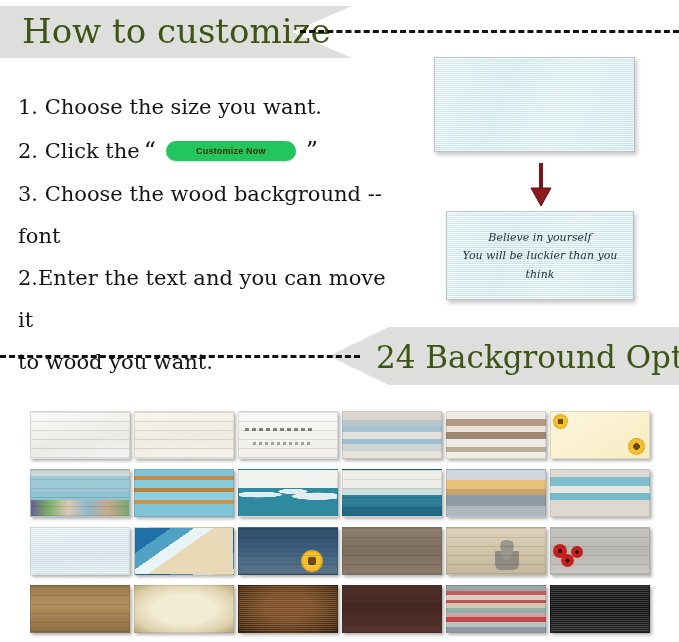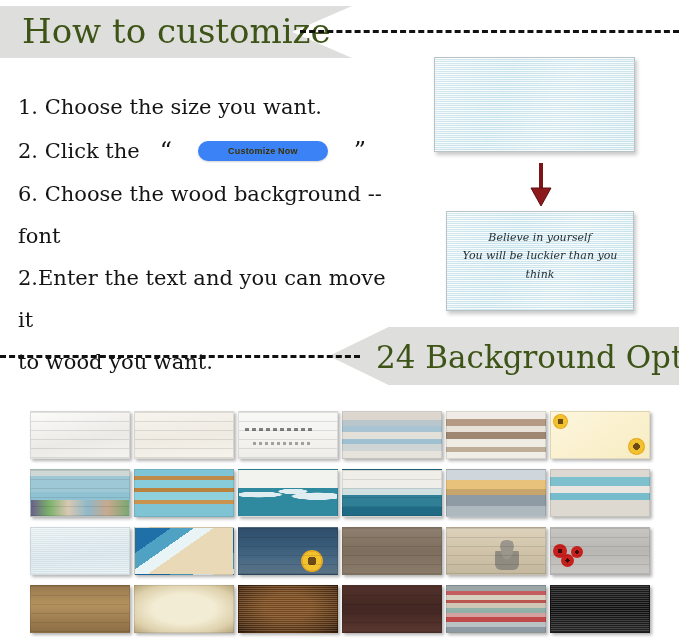--- a/index.html
+++ b/index.html
@@ -39,26 +39,26 @@
   .steps {
     position: absolute; left: 18px; top: 85px;
     width: 380px;
     color: #141414;
     font-family: "DejaVu Serif", serif;
     font-size: 21px;
     line-height: 44px;
   }
   .step { white-space: nowrap; }
   .step.wrap { white-space: normal; line-height: 42px; }
-  .step-inline { display: flex; align-items: center; gap: 20px; }
+  .step-inline { display: flex; align-items: center; gap: 4px; }
   .quote { font-size: 24px; }
 
   .cta-pill {
     display: inline-block;
-    background: #3b82f6;
+    background: #22c55e;
     color: #3b3000;
     border-radius: 14px;
     padding: 4px 30px;
     font-family: "Liberation Sans", sans-serif;
     font-size: 9px;
     line-height: 12px;
     font-weight: bold;
     letter-spacing: .2px;
     margin: 0 6px;
     box-shadow: 0 1px 2px rgba(0,0,0,.18);
@@ -73,21 +73,21 @@
     overflow: hidden;
     background:
       repeating-linear-gradient(to bottom,
         rgba(255,255,255,.85) 0px, rgba(255,255,255,.85) 1px,
         rgba(196,224,232,.55) 1px, rgba(196,224,232,.55) 2px,
         rgba(255,255,255,.6) 2px, rgba(255,255,255,.6) 3px,
         rgba(176,213,224,.4) 3px, rgba(176,213,224,.4) 4px),
       linear-gradient(110deg,#e9f4f7 0%, #d2e9f0 35%, #e6f3f6 62%, #cfe6ee 100%);
   }
   #sign-blank { left: 434px; top: 57px; width: 201px; height: 95px; }
-  #sign-text  { left: 446px; top: 211px; width: 188px; height: 100px; }
+  #sign-text  { left: 446px; top: 211px; width: 188px; height: 89px; }
 
   .sign-quote {
     position: absolute; left: 0; right: 0; top: 18px;
     text-align: center;
     color: #1f2b33;
     font-family: "DejaVu Serif", serif;
     font-style: italic;
   }
   .sign-quote .l1 { font-size: 11px; line-height: 16px; }
   .sign-quote .l2 { font-size: 11px; line-height: 19px; }
@@ -250,21 +250,21 @@
     <div class="step">1. Choose the size you want.</div>
 
     <div class="step step-inline">
       <span>2. Click the</span>
       <span class="quote">“</span>
       <span class="cta-pill">Customize Now</span>
       <span class="quote">”</span>
     </div>
 
     <div class="step wrap">
-      <div>6. Choose the wood background -- font</div>
+      <div>3. Choose the wood background -- font</div>
     </div>
 
     <div class="step wrap">
       <div>2.Enter the text and you can move it</div>
       <div>to wood you want.</div>
     </div>
   </div>
 
   <div class="sign" id="sign-blank"></div>
 

